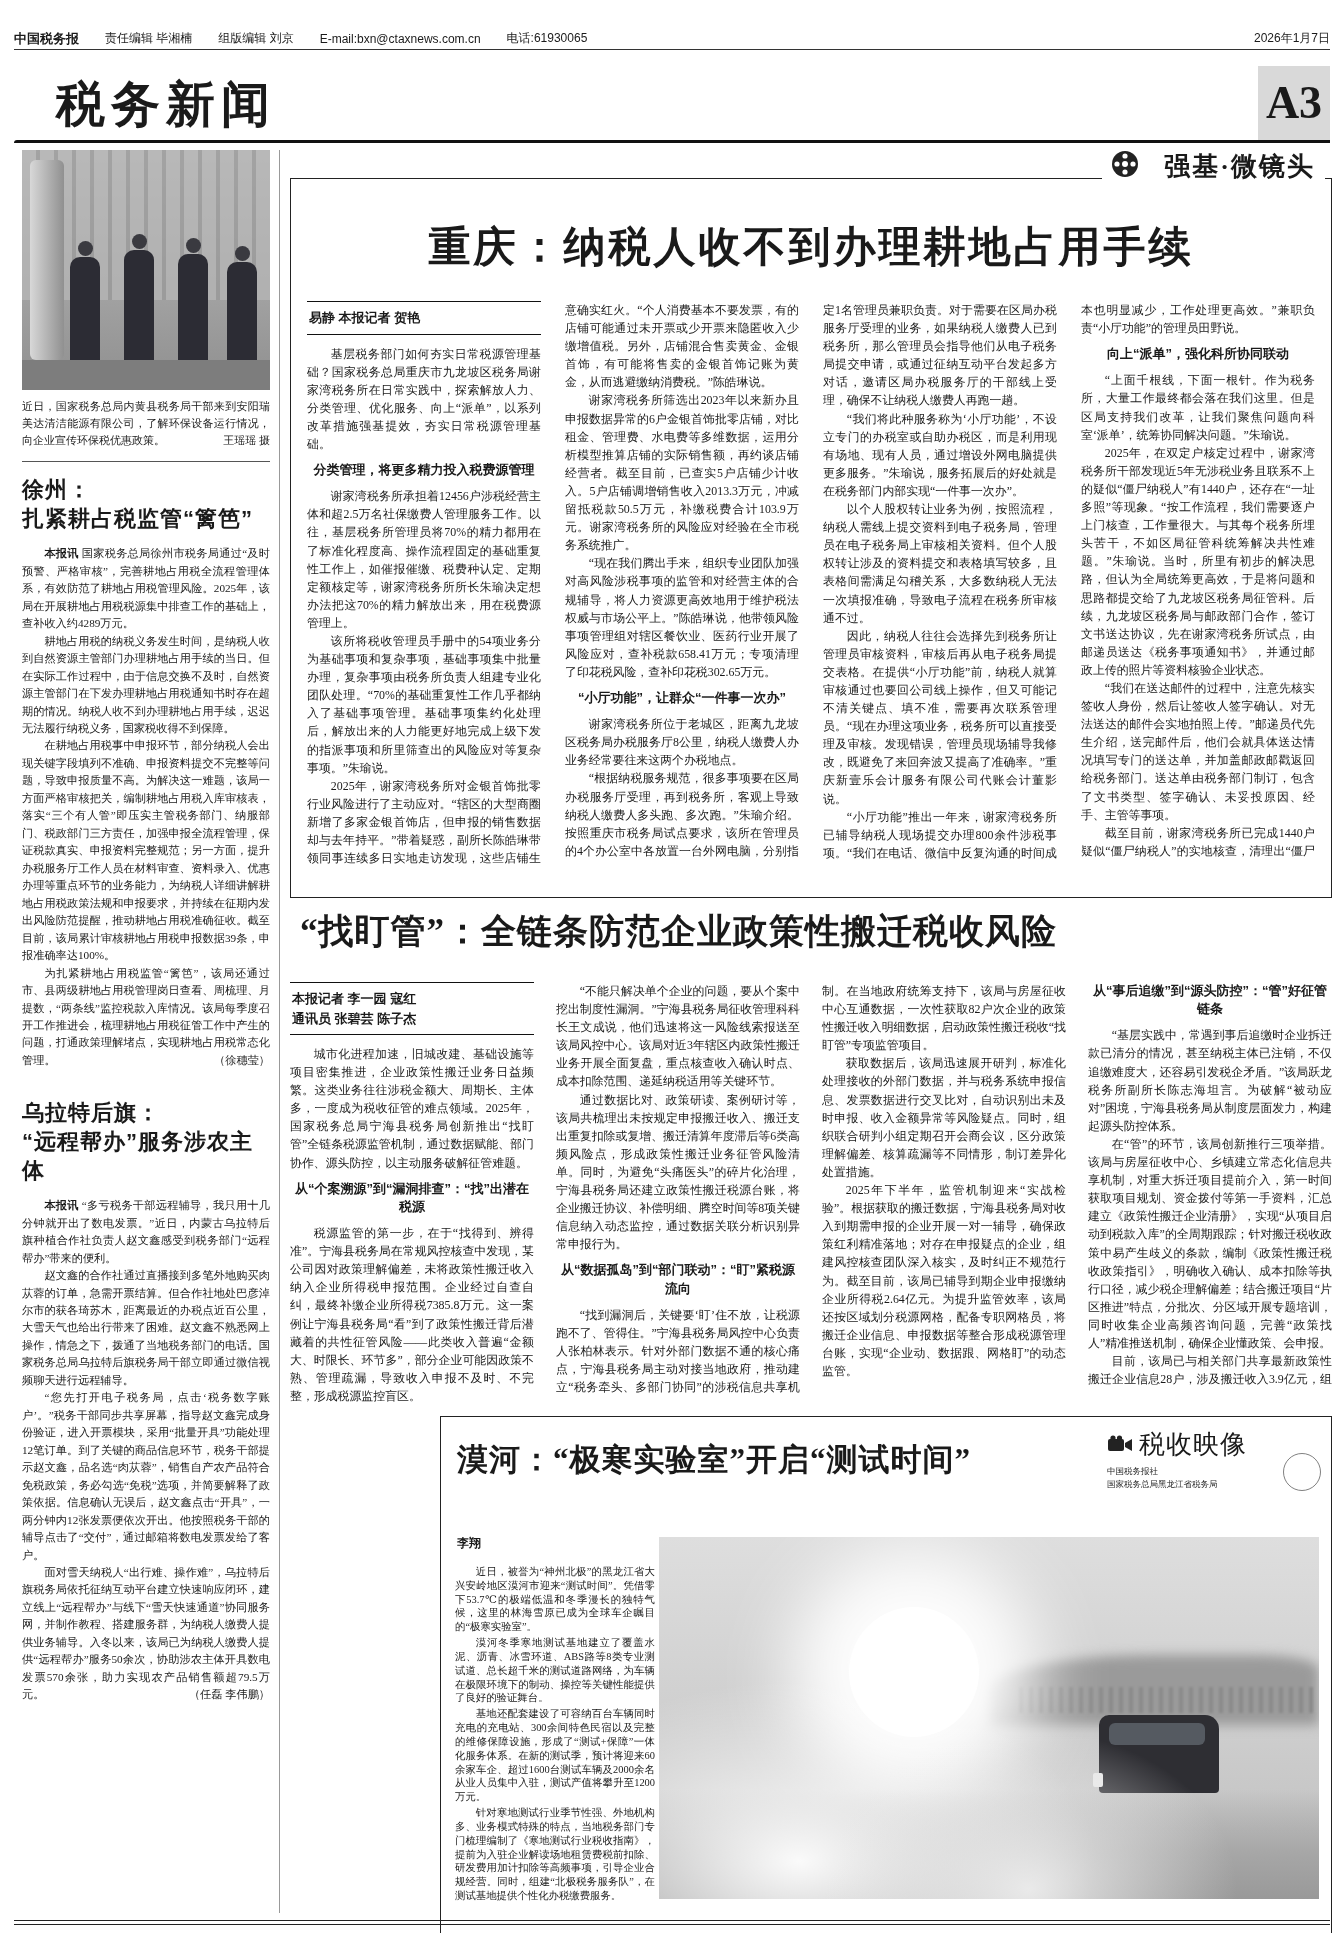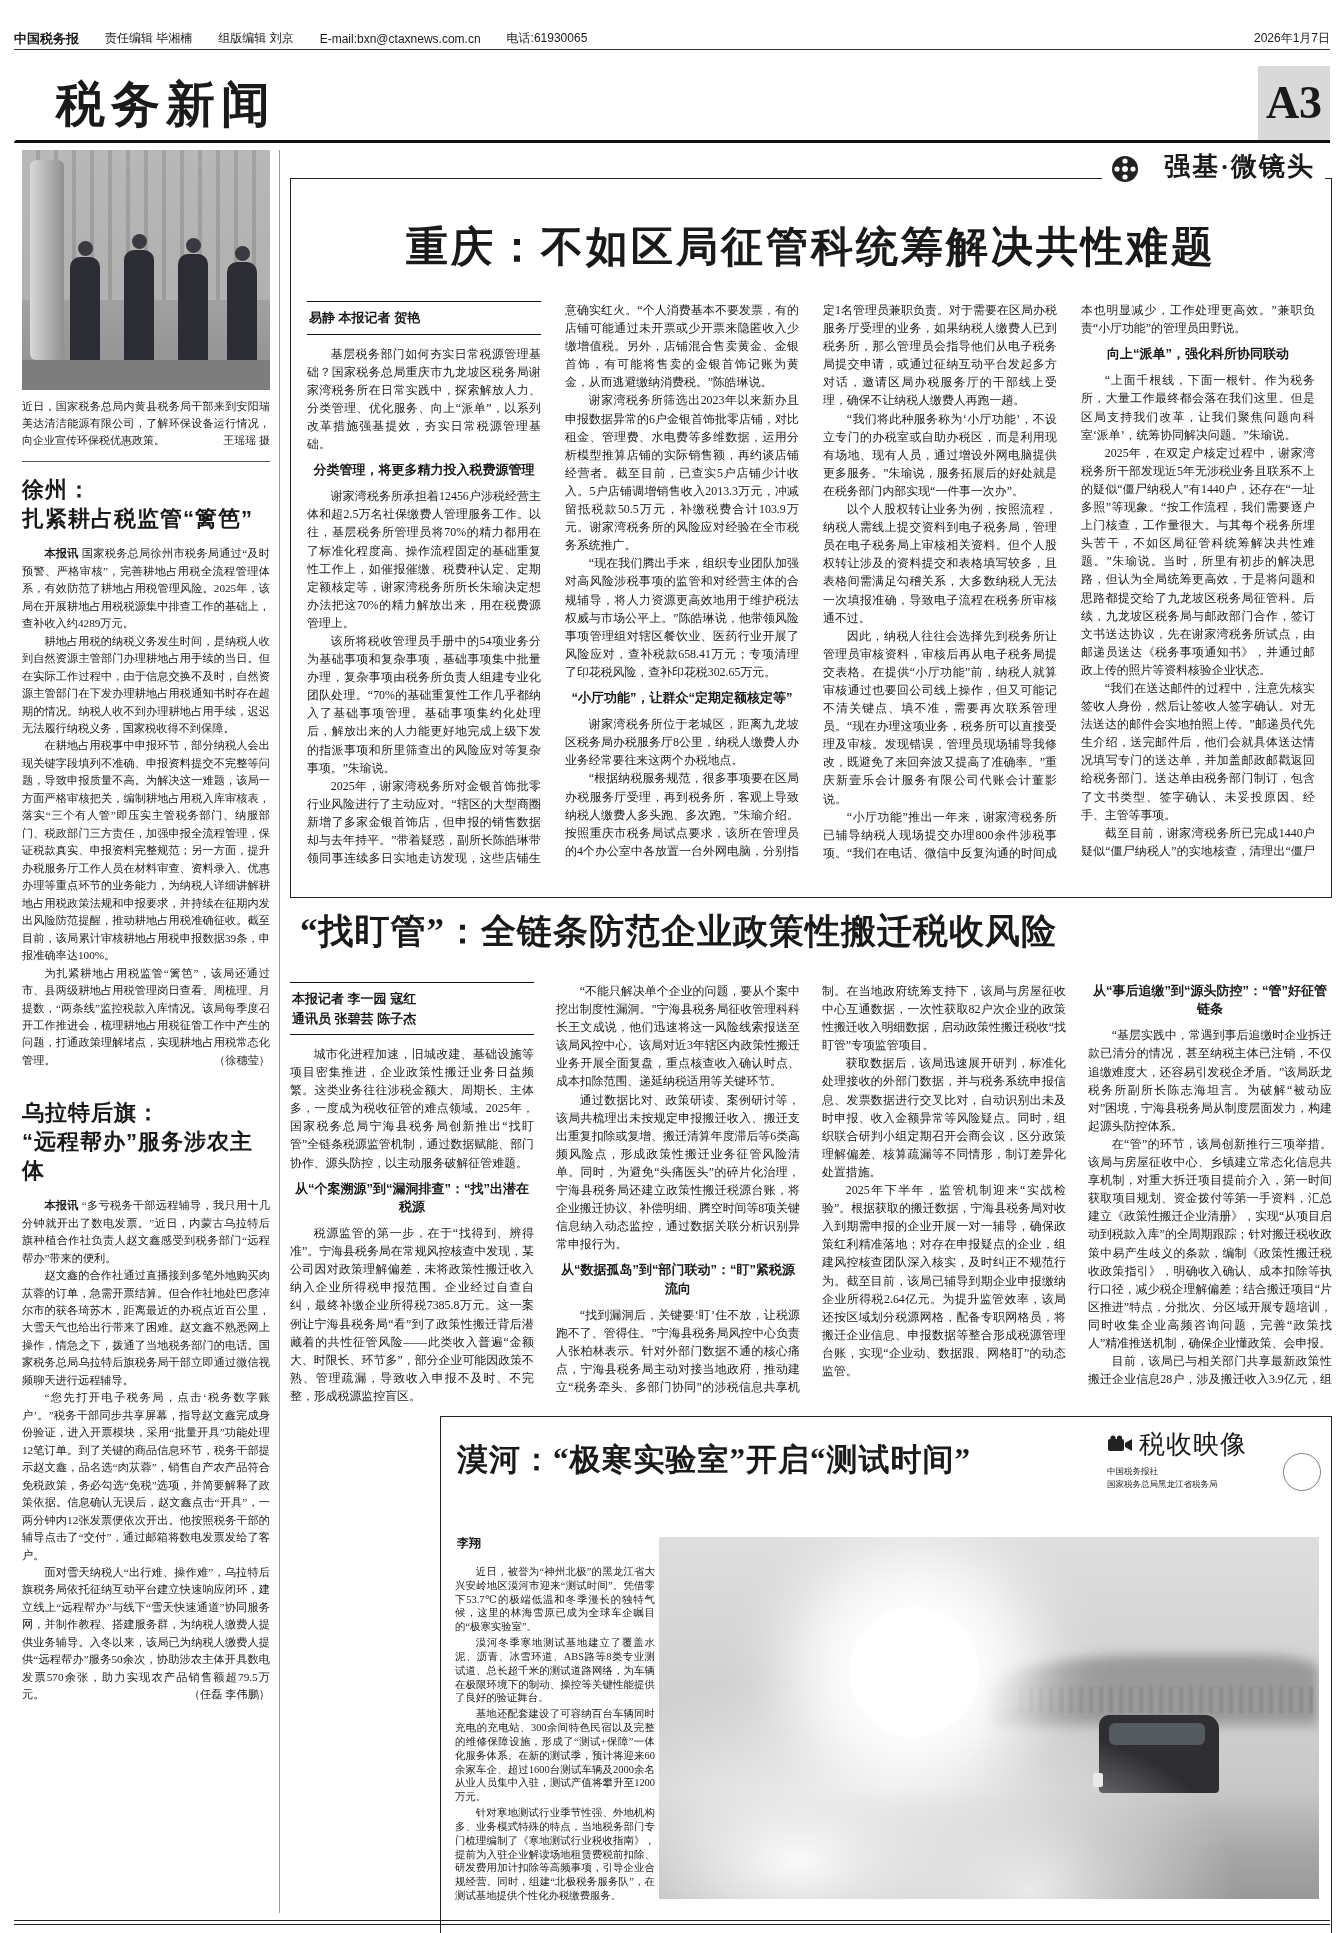--- a/index.html
+++ b/index.html
@@ -51,21 +51,21 @@
   .side-body { font-size:11.2px; line-height:1.56; text-align:justify; }
   .side-body .para { text-indent:2em; }
   .side-body .lead { font-weight:bold; font-family:"Liberation Sans","DejaVu Sans",sans-serif; }
   .side-body .credit { float:right; }
   .article-gap { height:26px; }
 
   
   .main-box { position:absolute; left:290px; top:178px; width:1042px; height:720px;
     border:1px solid #222; padding:12px 16px; }
   .badge { position:absolute; top:-32px; right:6px; background:#fff; padding:2px 10px 2px 8px;
-    display:flex; align-items:flex-end; gap:24px; }
+    display:flex; align-items:flex-start; gap:24px; }
   .badge .badge-text { font-size:26px; font-weight:bold; letter-spacing:2px; }
   .main-title { text-align:center; font-size:42px; font-weight:bold; letter-spacing:3px;
     margin-top:28px; margin-bottom:26px; }
   .main-cols { column-count:4; column-gap:24px; column-fill:auto; height:576px;
     font-size:11.9px; line-height:1.52; text-align:justify; overflow:hidden; }
 
   .flow-byline { font-family:"Liberation Sans","DejaVu Sans",sans-serif; font-weight:bold;
     font-size:13px; border-top:1px solid #111; border-bottom:1px solid #111;
     padding:6px 2px; margin-bottom:10px; line-height:1.5; }
   .para { text-indent:2em; }
@@ -182,33 +182,33 @@
     <svg width="30" height="30" viewBox="0 0 30 30">
       <circle cx="15" cy="15" r="13" fill="#222"></circle>
       <circle cx="15" cy="15" r="3" fill="#fff"></circle>
       <circle cx="15" cy="7" r="2.6" fill="#fff"></circle>
       <circle cx="15" cy="23" r="2.6" fill="#fff"></circle>
       <circle cx="7" cy="15" r="2.6" fill="#fff"></circle>
       <circle cx="23" cy="15" r="2.6" fill="#fff"></circle>
     </svg>
     <span class="badge-text">强基·微镜头</span>
   </div>
-  <h1 class="main-title">重庆：不如区局征管科统筹解决共性难题</h1>
+  <h1 class="main-title">重庆：纳税人收不到办理耕地占用手续</h1>
   <div class="main-cols">
       <div class="flow-byline">
         <div>易静 本报记者 贺艳</div>
       </div>
       <p class="para">基层税务部门如何夯实日常税源管理基础？国家税务总局重庆市九龙坡区税务局谢家湾税务所在日常实践中，探索解放人力、分类管理、优化服务、向上“派单”，以系列改革措施强基提效，夯实日常税源管理基础。</p>
       <h4 class="subhead">分类管理，将更多精力投入税费源管理</h4>
       <p class="para">谢家湾税务所承担着12456户涉税经营主体和超2.5万名社保缴费人管理服务工作。以往，基层税务所管理员将70%的精力都用在了标准化程度高、操作流程固定的基础重复性工作上，如催报催缴、税费种认定、定期定额核定等，谢家湾税务所所长朱瑜决定想办法把这70%的精力解放出来，用在税费源管理上。</p>
       <p class="para">该所将税收管理员手册中的54项业务分为基础事项和复杂事项，基础事项集中批量办理，复杂事项由税务所负责人组建专业化团队处理。“70%的基础重复性工作几乎都纳入了基础事项管理。基础事项集约化处理后，解放出来的人力能更好地完成上级下发的指派事项和所里筛查出的风险应对等复杂事项。”朱瑜说。</p>
       <p class="para">2025年，谢家湾税务所对金银首饰批零行业风险进行了主动应对。“辖区的大型商圈新增了多家金银首饰店，但申报的销售数据却与去年持平。”带着疑惑，副所长陈皓琳带领同事连续多日实地走访发现，这些店铺生意确实红火。“个人消费基本不要发票，有的店铺可能通过未开票或少开票来隐匿收入少缴增值税。另外，店铺混合售卖黄金、金银首饰，有可能将售卖的金银首饰记账为黄金，从而逃避缴纳消费税。”陈皓琳说。</p>
       <p class="para">谢家湾税务所筛选出2023年以来新办且申报数据异常的6户金银首饰批零店铺，对比租金、管理费、水电费等多维数据，运用分析模型推算店铺的实际销售额，再约谈店铺经营者。截至目前，已查实5户店铺少计收入。5户店铺调增销售收入2013.3万元，冲减留抵税款50.5万元，补缴税费合计103.9万元。谢家湾税务所的风险应对经验在全市税务系统推广。</p>
       <p class="para">“现在我们腾出手来，组织专业团队加强对高风险涉税事项的监管和对经营主体的合规辅导，将人力资源更高效地用于维护税法权威与市场公平上。”陈皓琳说，他带领风险事项管理组对辖区餐饮业、医药行业开展了风险应对，查补税款658.41万元；专项清理了印花税风险，查补印花税302.65万元。</p>
-      <h4 class="subhead">“小厅功能”，让群众“定期定额核定等”</h4>
+      <h4 class="subhead">“小厅功能”，让群众“一件事一次办”</h4>
       <p class="para">谢家湾税务所位于老城区，距离九龙坡区税务局办税服务厅8公里，纳税人缴费人办业务经常要往来这两个办税地点。</p>
       <p class="para">“根据纳税服务规范，很多事项要在区局办税服务厅受理，再到税务所，客观上导致纳税人缴费人多头跑、多次跑。”朱瑜介绍。按照重庆市税务局试点要求，该所在管理员的4个办公室中各放置一台外网电脑，分别指定1名管理员兼职负责。对于需要在区局办税服务厅受理的业务，如果纳税人缴费人已到税务所，那么管理员会指导他们从电子税务局提交申请，或通过征纳互动平台发起多方对话，邀请区局办税服务厅的干部线上受理，确保不让纳税人缴费人再跑一趟。</p>
       <p class="para">“我们将此种服务称为‘小厅功能’，不设立专门的办税室或自助办税区，而是利用现有场地、现有人员，通过增设外网电脑提供更多服务。”朱瑜说，服务拓展后的好处就是在税务部门内部实现“一件事一次办”。</p>
       <p class="para">以个人股权转让业务为例，按照流程，纳税人需线上提交资料到电子税务局，管理员在电子税务局上审核相关资料。但个人股权转让涉及的资料提交和表格填写较多，且表格间需满足勾稽关系，大多数纳税人无法一次填报准确，导致电子流程在税务所审核通不过。</p>
       <p class="para">因此，纳税人往往会选择先到税务所让管理员审核资料，审核后再从电子税务局提交表格。在提供“小厅功能”前，纳税人就算审核通过也要回公司线上操作，但又可能记不清关键点、填不准，需要再次联系管理员。“现在办理这项业务，税务所可以直接受理及审核。发现错误，管理员现场辅导我修改，既避免了来回奔波又提高了准确率。”重庆新壹乐会计服务有限公司代账会计董影说。</p>
       <p class="para">“小厅功能”推出一年来，谢家湾税务所已辅导纳税人现场提交办理800余件涉税事项。“我们在电话、微信中反复沟通的时间成本也明显减少，工作处理更高效。”兼职负责“小厅功能”的管理员田野说。</p>
       <h4 class="subhead">向上“派单”，强化科所协同联动</h4>
       <p class="para">“上面千根线，下面一根针。作为税务所，大量工作最终都会落在我们这里。但是区局支持我们改革，让我们聚焦问题向科室‘派单’，统筹协同解决问题。”朱瑜说。</p>
       <p class="para">2025年，在双定户核定过程中，谢家湾税务所干部发现近5年无涉税业务且联系不上的疑似“僵尸纳税人”有1440户，还存在“一址多照”等现象。“按工作流程，我们需要逐户上门核查，工作量很大。与其每个税务所埋头苦干，不如区局征管科统筹解决共性难题。”朱瑜说。当时，所里有初步的解决思路，但认为全局统筹更高效，于是将问题和思路都提交给了九龙坡区税务局征管科。后续，九龙坡区税务局与邮政部门合作，签订文书送达协议，先在谢家湾税务所试点，由邮递员送达《税务事项通知书》，并通过邮政上传的照片等资料核验企业状态。</p>
       <p class="para">“我们在送达邮件的过程中，注意先核实签收人身份，然后让签收人签字确认。对无法送达的邮件会实地拍照上传。”邮递员代先生介绍，送完邮件后，他们会就具体送达情况填写专门的送达单，并加盖邮政邮戳返回给税务部门。送达单由税务部门制订，包含了文书类型、签字确认、未妥投原因、经手、主管等事项。</p>

